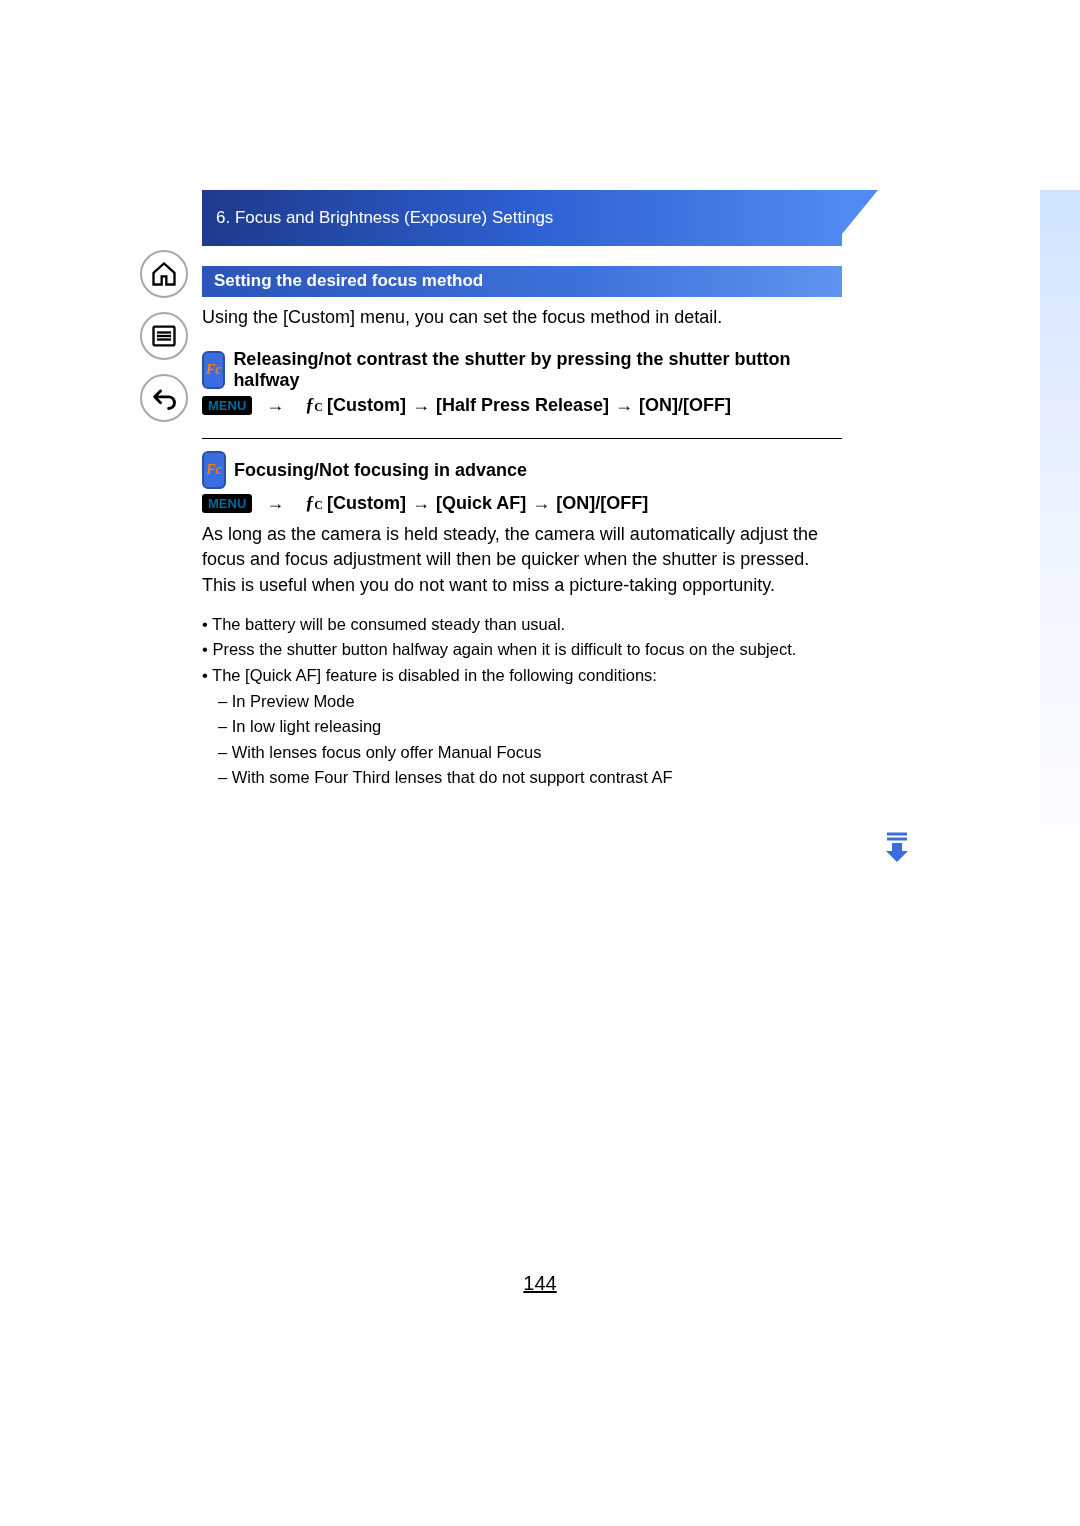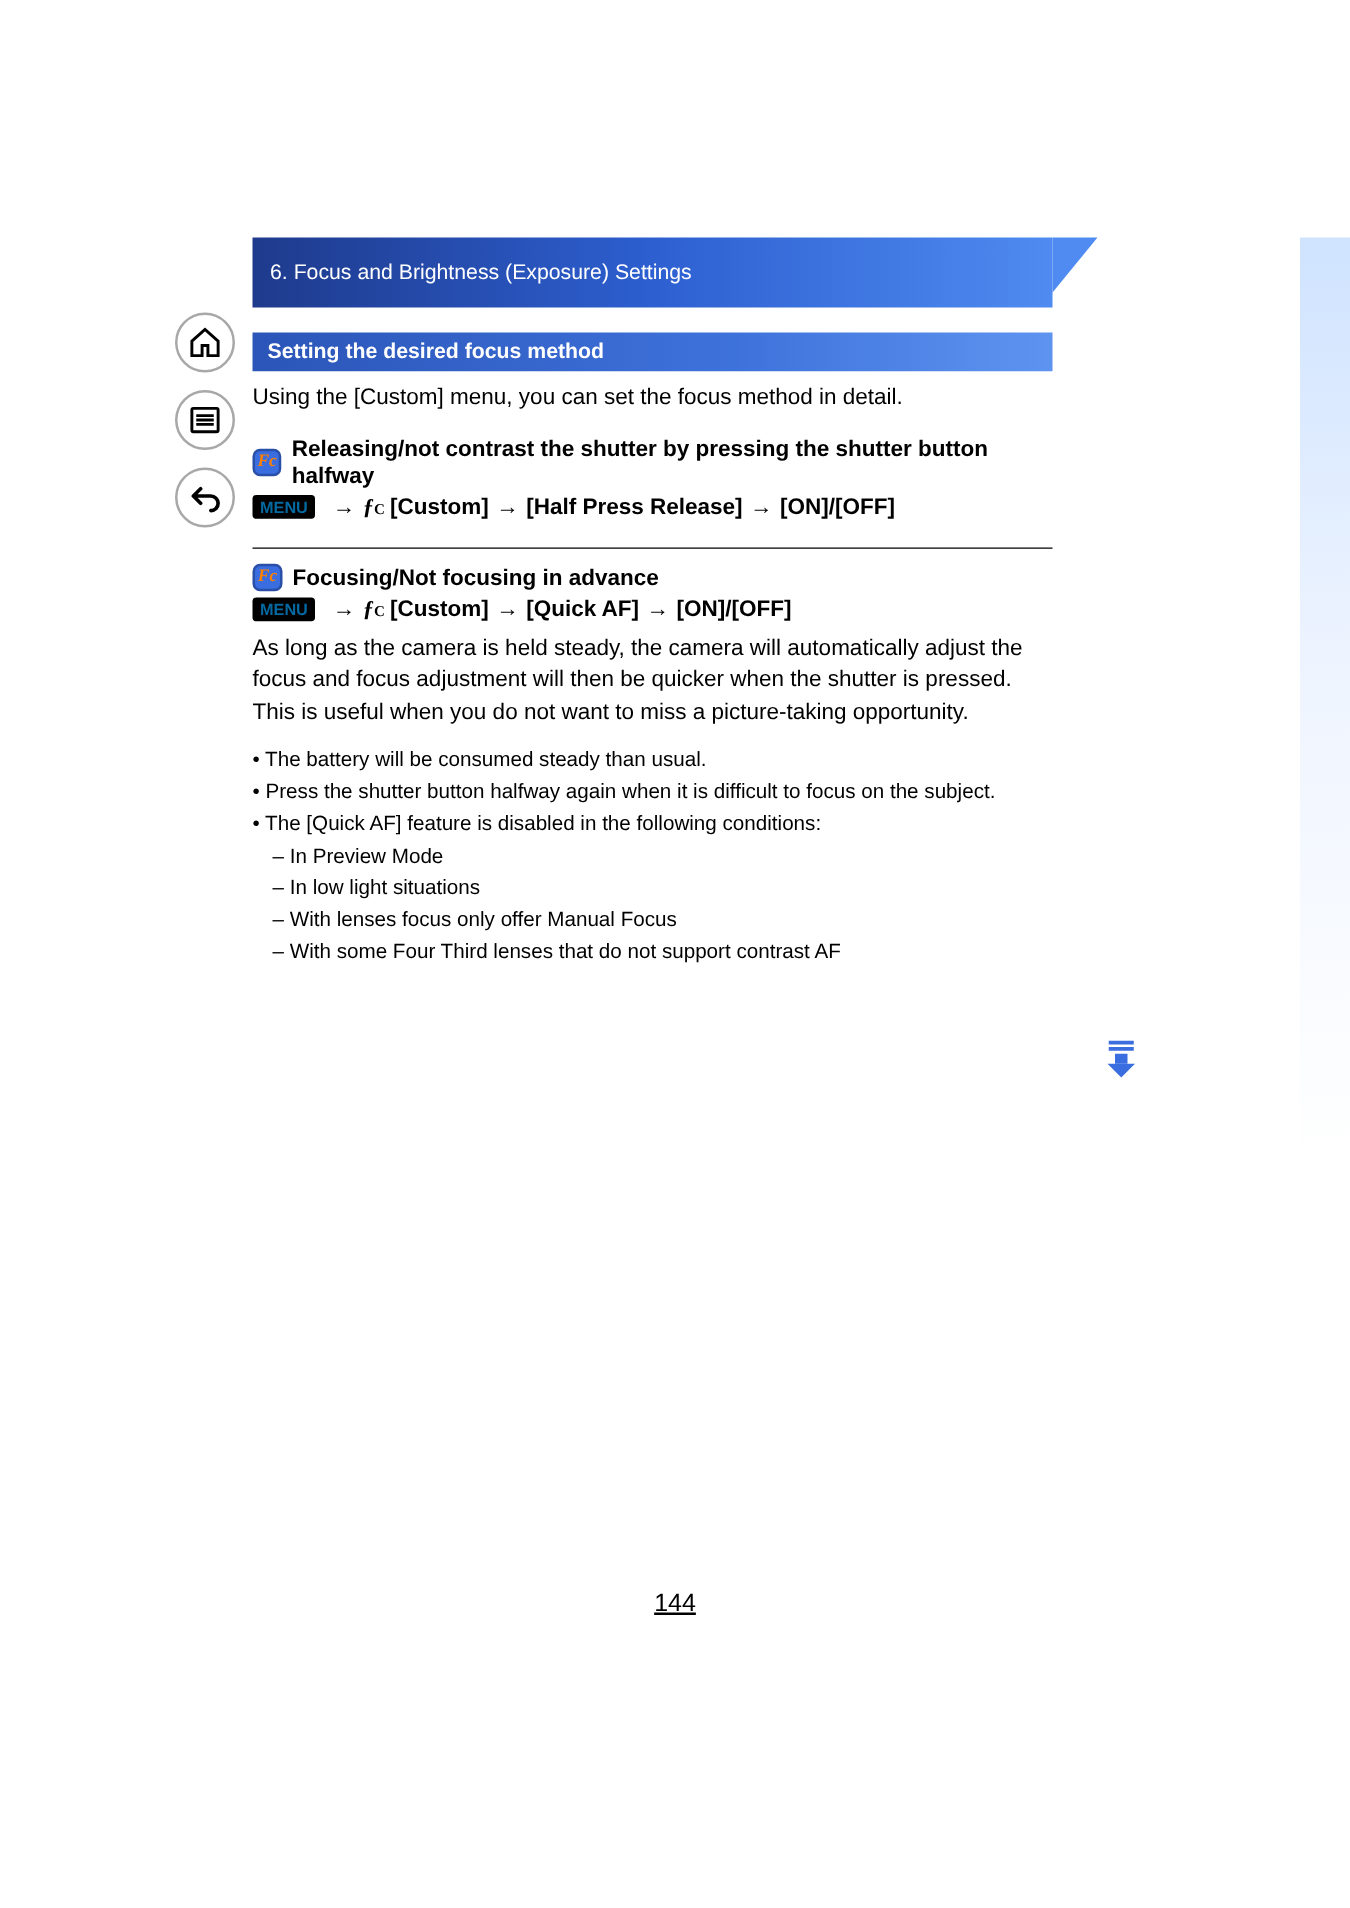--- a/index.html
+++ b/index.html
@@ -87,21 +87,21 @@
 
   .subsection {
     margin-top: 20px;
   }
   .sub-head {
     display: flex;
     align-items: center;
     margin-bottom: 4px;
   }
   .fc-badge {
-    width: 24px; height: 22px;
+    width: 24px; height: 38px;
     background: #3a6de0;
     border: 2px solid #2a4fa8;
     border-radius: 6px;
     display: inline-flex;
     align-items: center;
     justify-content: center;
     color: #ff8000;
     font-style: italic;
     font-weight: bold;
     font-size: 14px;
@@ -130,20 +130,21 @@
     border-radius: 3px;
     margin-right: 8px;
   }
   .arrow { margin: 0 6px; font-weight: bold; }
   .fc-glyph {
     font-family: Georgia, 'Times New Roman', serif;
     font-style: italic;
     font-weight: bold;
     font-size: 18px;
     margin-right: 4px;
+    margin-left: 15px;
   }
   .fc-glyph sub { font-size: 12px; font-style: normal; vertical-align: baseline; }
 
   hr.sep {
     border: none;
     border-top: 1px solid #000;
     margin-top: 22px;
   }
 
   .body-text {
@@ -256,21 +257,21 @@
 
       <p class="body-text">As long as the camera is held steady, the camera will automatically adjust the focus and focus adjustment will then be quicker when the shutter is pressed. This is useful when you do not want to miss a picture-taking opportunity.</p>
 
       <ul class="notes">
         <li>The battery will be consumed steady than usual.</li>
         <li>Press the shutter button halfway again when it is difficult to focus on the subject.</li>
         <li>The [Quick AF] feature is disabled in the following conditions:</li>
       </ul>
       <ul class="conditions">
         <li>In Preview Mode</li>
-        <li>In low light situations</li>
+        <li>In low light releasing</li>
         <li>With lenses focus only offer Manual Focus</li>
         <li>With some Four Third lenses that do not support contrast AF</li>
       </ul>
     </div>
 
   </div>
 
   <div class="page-number">
     <span>144</span>
   </div>

